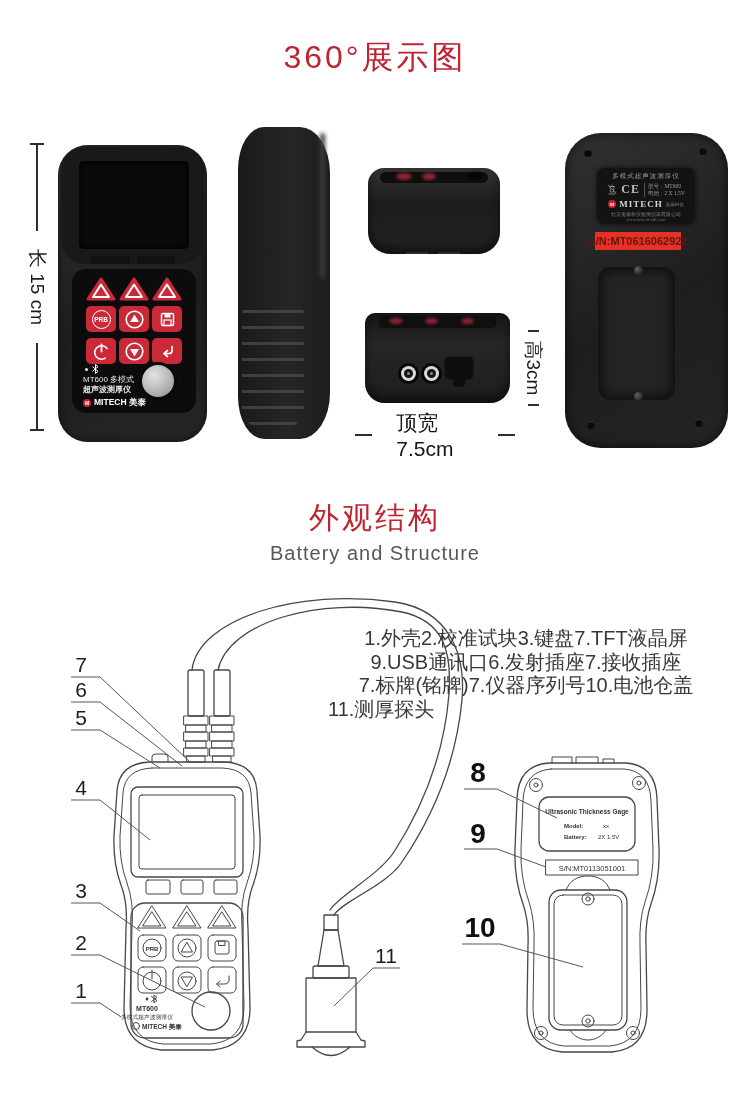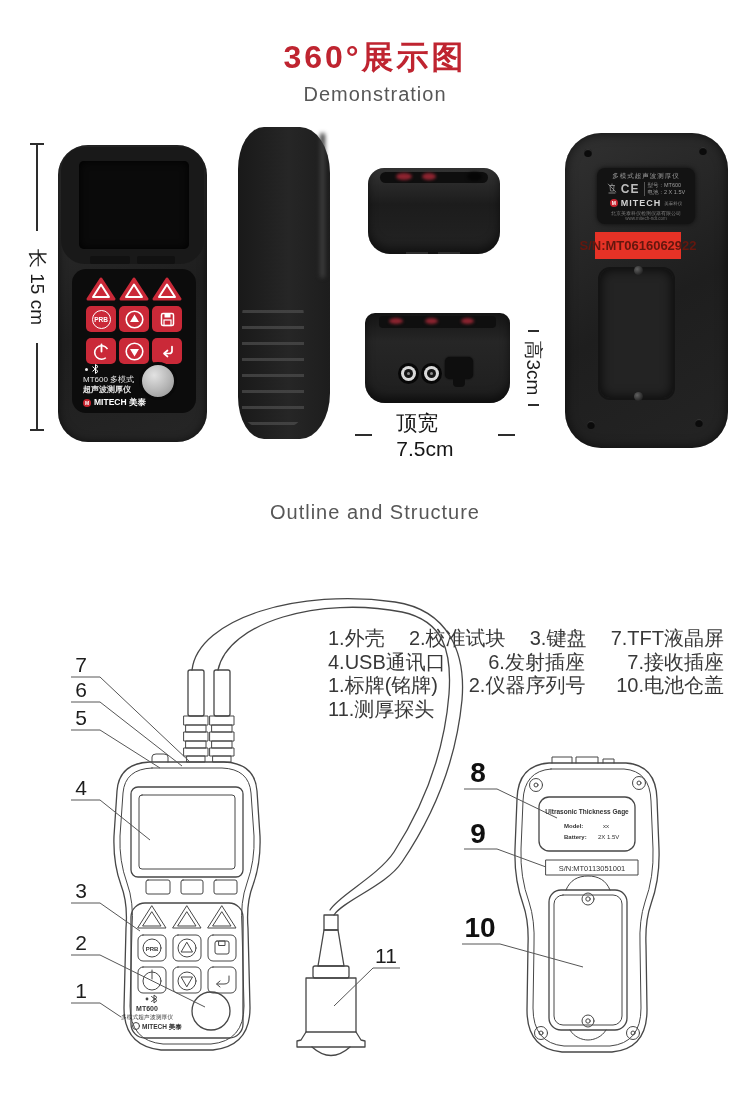--- a/index.html
+++ b/index.html
@@ -3,21 +3,21 @@
 <meta charset="utf-8">
 <style>
   * { margin:0; padding:0; box-sizing:border-box; }
   html,body { background:#fff; }
   .page {
     position:relative; width:750px; height:1110px; background:#ffffff;
     font-family:"Liberation Sans", sans-serif; overflow:hidden;
   }
   
   .sec-title { position:absolute; left:0; right:0; text-align:center; }
-  .title-cn { font-size:32px; font-weight:bold; color:#bf2430; letter-spacing:3px; }
+  .title-cn { font-size:32px; font-weight:normal; color:#bf2430; letter-spacing:3px; }
   .title-en { font-size:20px; color:#575757; margin-top:3px; letter-spacing:1px; }
   .t360 { top:36px; }
   .toutline { top:498px; }
 
   
   .dim-col { position:absolute; display:flex; flex-direction:column; align-items:center; }
   .tickh { width:14px; height:2px; background:#2d2d2d; }
   .vline { width:2px; background:#2d2d2d; }
   .vtext-wrap { position:relative; }
   .vtext { position:absolute; left:50%; top:50%; transform:translate(-50%,-50%) rotate(90deg);
@@ -86,59 +86,58 @@
   .tv-usb:after { content:""; position:absolute; left:8px; top:20px; width:12px; height:10px;
                   background:#0e0e0e; border-radius:0 0 4px 4px; }
 
   
   .back-photo { position:absolute; left:565px; top:133px; width:163px; height:315px; }
   .bp-body { position:absolute; inset:0; background:linear-gradient(150deg,#313131,#1e1e1e 55%,#242424);
              border-radius:36px; box-shadow:inset 0 0 12px rgba(0,0,0,.65); }
   .bp-cs { position:absolute; width:8px; height:8px; border-radius:50%; background:#0b0b0b;
            box-shadow:inset 0 1px 1px #3a3a3a; }
   .bp-label { position:absolute; left:22px; top:35px; width:98px; height:56px; background:#131313;
-              border-radius:8px; box-shadow:0 0 5px rgba(0,0,0,.7); left:32px; text-align:center; }
+              border-radius:8px; box-shadow:0 0 5px rgba(0,0,0,.7); left:32px; text-align:center;font-family:Liberation Serif, serif; }
   .bp-lt { font-size:6.5px; color:#9d9d9d; margin-top:4px; letter-spacing:1px; }
   .bp-mid { display:flex; align-items:center; justify-content:center; gap:4px; margin-top:1px; }
   .bp-ce { font-size:12px; font-weight:bold; color:#bdbdbd; letter-spacing:1px; }
   .bp-specs { text-align:left; font-size:5.5px; color:#9d9d9d; line-height:7px;
               border-left:1px solid #555; padding-left:3px; }
   .bp-brandrow { display:flex; align-items:center; justify-content:center; gap:3px; margin-top:2px; }
   .bp-brand { font-size:9px; font-weight:bold; color:#d4d4d4; letter-spacing:1px; }
   .bp-brand-sub { font-size:4.5px; color:#8b8b8b; }
   .bp-co { font-size:5px; color:#7c7c7c; margin-top:2px; }
   .bp-web { font-size:4.5px; color:#6e6e6e; }
-  .bp-serial { position:absolute; left:30px; top:99px; width:86px; height:27px; background:#e63226;
-               color:#64170e; font-size:13px; font-weight:bold;
+  .bp-serial { position:absolute; left:30px; top:99px; width:86px; height:18px; background:#e63226;
+               color:#64170e; font-size:11px; font-weight:bold;
                display:flex; align-items:center; justify-content:center; }
   .bp-cover { position:absolute; left:33px; top:134px; width:77px; height:133px; background:#232323;
               border:2px solid #141414; border-radius:12px; box-shadow:inset 0 0 12px rgba(0,0,0,.8); }
   .cover-screw { position:absolute; left:34px; width:9px; height:9px; border-radius:50%;
                  background:radial-gradient(circle at 35% 35%, #606060, #0d0d0d); }
 
   
   .legend { position:absolute; left:328px; top:627px; width:396px; font-size:20px; color:#383838; }
-  .legend-row { display:flex; justify-content:space-between; line-height:23.5px; white-space:nowrap; }
+  .legend-row { display:flex; justify-content:center; line-height:23.5px; white-space:nowrap; }
   .legend-row.single { justify-content:flex-start;align-items:flex-end; }
   .diagram { position:absolute; left:0; top:590px; width:750px; height:520px; }
   .ln { fill:none; stroke:#474747; stroke-width:1.3; stroke-linejoin:round; stroke-linecap:round; }
   .ln2 { stroke-width:1; }
   .co-line { fill:none; stroke:#565656; stroke-width:1; }
   .co { font-size:21px; fill:#1d1d1d; }
   .cobig { font-size:28px; font-weight:600; fill:#101010; }
   .dtxt { fill:#333; font-family:"Liberation Sans",sans-serif; }
 </style>
 </head>
 <body>
 
 <div class="page">
 
   <div class="sec-title t360">
     <div class="title-cn">360°展示图</div>
-    <div class="title-en">Demonstration</div>
   </div>
 
   <div class="dim-col" style="left:22px; top:143px; width:30px;">
     <div class="tickh"></div>
     <div class="vline" style="height:86px;"></div>
     <div class="vtext-wrap" style="width:24px; height:112px;">
       <div class="vtext">长 15 cm</div>
     </div>
     <div class="vline" style="height:86px;"></div>
     <div class="tickh"></div>
@@ -299,38 +298,39 @@
       <div class="bp-web">www.mitech-ndt.com</div>
     </div>
     <div class="bp-serial">S/N:MT0616062922</div>
     <div class="bp-cover">
       <div class="cover-screw" style="top:-3px;"></div>
       <div class="cover-screw" style="bottom:-3px;"></div>
     </div>
   </div>
 
   <div class="sec-title toutline">
-    <div class="title-en">Outline and Structure</div>
+    <div class="title-cn" style="font-size:30px;">外观结构</div>
+    <div class="title-en">Battery and Structure</div>
   </div>
 
   <div class="legend">
     <div class="legend-row">
       <span>1.外壳</span>
       <span>2.校准试块</span>
       <span>3.键盘</span>
       <span>7.TFT液晶屏</span>
     </div>
     <div class="legend-row">
-      <span>4.USB通讯口</span>
+      <span>9.USB通讯口</span>
       <span>6.发射插座</span>
       <span>7.接收插座</span>
     </div>
     <div class="legend-row">
-      <span>1.标牌(铭牌)</span>
-      <span>2.仪器序列号</span>
+      <span>7.标牌(铭牌)</span>
+      <span>7.仪器序列号</span>
       <span>10.电池仓盖</span>
     </div>
     <div class="legend-row single">
       <span>11.测厚探头</span>
     </div>
   </div>
 
   <svg class="diagram" viewBox="0 590 750 520">
 
     <g>

